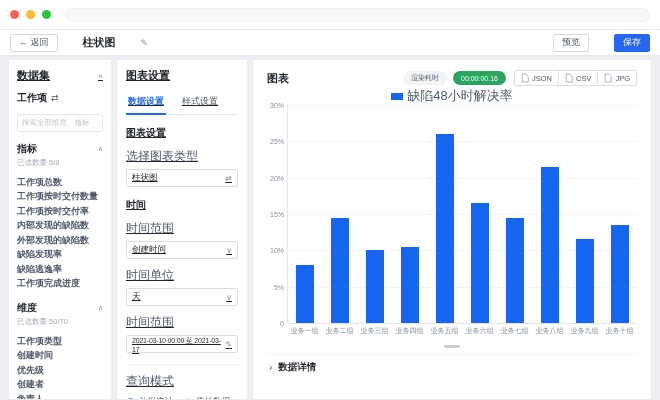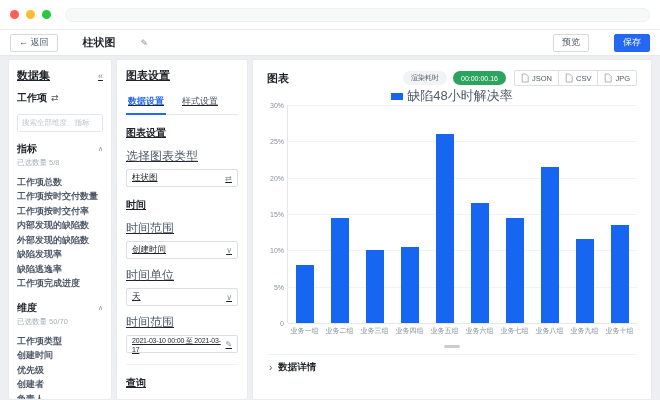--- a/index.html
+++ b/index.html
@@ -203,21 +203,20 @@
       <span>天</span>
       <span class="ic">∨</span>
     </div>
     <div class="lbl">时间范围</div>
     <div class="sel date">
       <span>2021-03-10 00:00 至 2021-03-17</span>
       <span class="ic">✎</span>
     </div>
 
     <div class="divider"></div>
-    <div class="grp">查询</div>
     <div class="lbl">查询模式</div>
     <div class="radios">
       <span class="radio-opt">
         <span class="rdot on"></span>
         <span>分组统计</span>
       </span>
       <span class="radio-opt">
         <span class="rdot"></span>
         <span>原始数据</span>
       </span>

